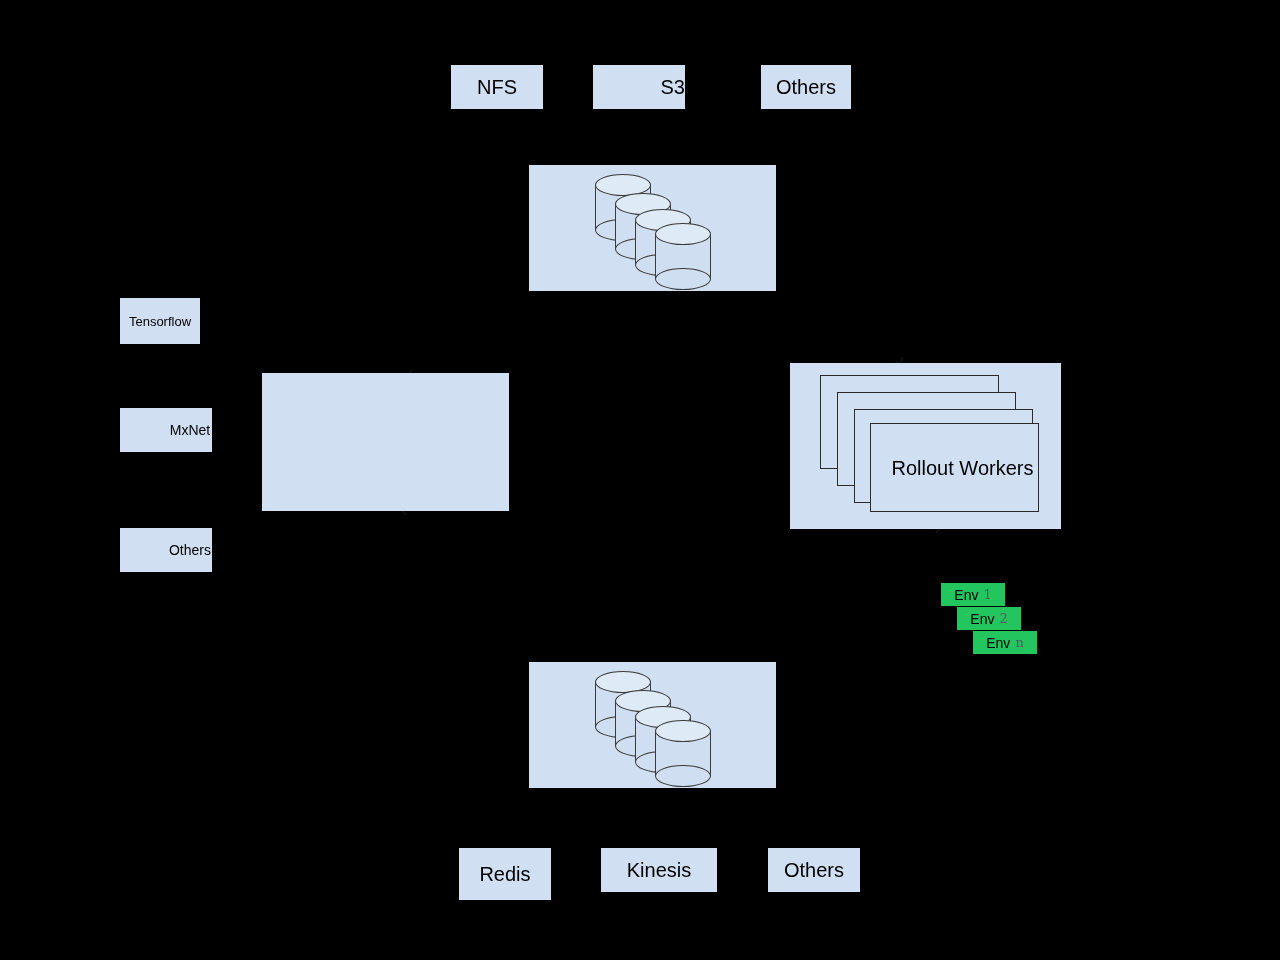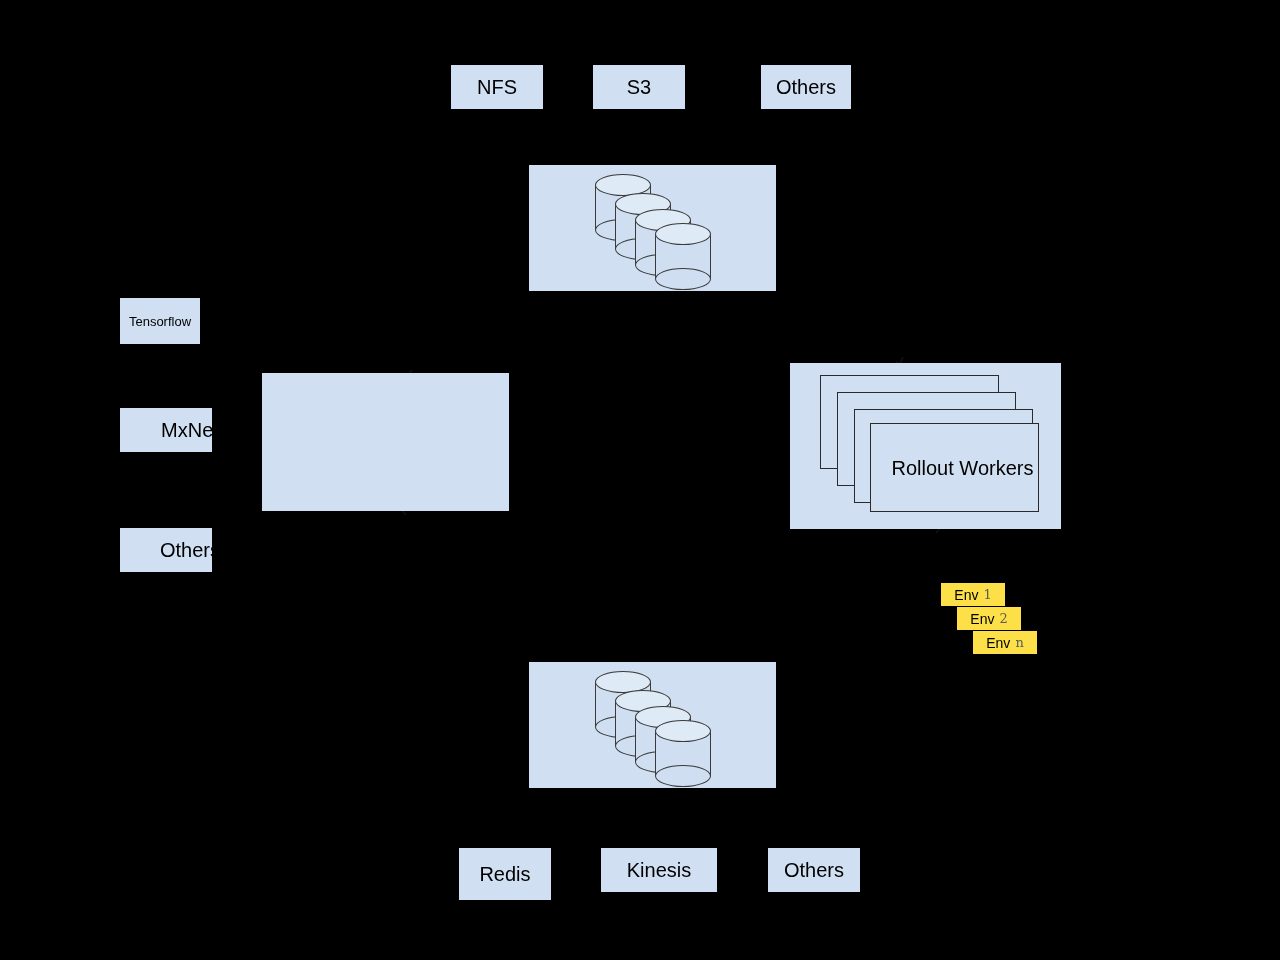--- a/index.html
+++ b/index.html
@@ -29,21 +29,21 @@
     align-items: center;
     justify-content: center;
     box-sizing: border-box;
     line-height: 1;
     white-space: nowrap;
   }
   .node.bordered {
     border: 1px solid #2a2a2a;
   }
   .label-lg { font-size: 20px; }
-  .label-md { font-size: 20px; padding-left: 48px; }
+  .label-md { font-size: 14px; padding-left: 48px; }
   .label-sm { font-size: 13px; }
 
   
   .panel {
     position: absolute;
     background: #d0e0f2;
     box-sizing: border-box;
   }
 
   
@@ -81,21 +81,21 @@
     height: 22px;
     background: #dfeaf7;
     border: 1px solid #3a3a3a;
     border-radius: 50%;
     box-sizing: border-box;
   }
 
   
   .env-chip {
     position: absolute;
-    background: #fde047;
+    background: #22c55e;
     display: flex;
     align-items: center;
     justify-content: center;
     gap: 5px;
     box-sizing: border-box;
     white-space: nowrap;
   }
   .env-chip .env-word {
     font-family: "Liberation Sans", sans-serif;
     font-size: 14px;
@@ -130,21 +130,21 @@
     </defs>
     <line x1="388" y1="400" x2="412" y2="370" stroke="#111111" stroke-width="1.6"></line>
     <line x1="406" y1="515" x2="387" y2="492" stroke="#111111" stroke-width="1.6" marker-end="url(#arrowhead)"></line>
     <line x1="903" y1="357" x2="896" y2="374" stroke="#111111" stroke-width="1.6" marker-end="url(#arrowhead)"></line>
     <line x1="936" y1="533" x2="958" y2="506" stroke="#111111" stroke-width="1.6"></line>
   </svg>
 
   <div class="node label-lg" style="left:451px; top:65px; width:92px; height:44px;">
     <span>NFS</span>
   </div>
-  <div class="node label-lg" style="left:593px; top:65px; width:92px; height:44px;">
+  <div class="node label-lg" style="left:593px; top:65px; width:92px; height:44px;justify-content:flex-end;">
     <span>S3</span>
   </div>
   <div class="node label-lg" style="left:761px; top:65px; width:90px; height:44px;">
     <span>Others</span>
   </div>
 
   <div class="panel" style="left:529px; top:165px; width:247px; height:126px;">
     <div class="cyl" style="left:66px; top:9px; width:56px; height:67px;">
       <div class="body"></div>
         <div class="bottom"></div>

